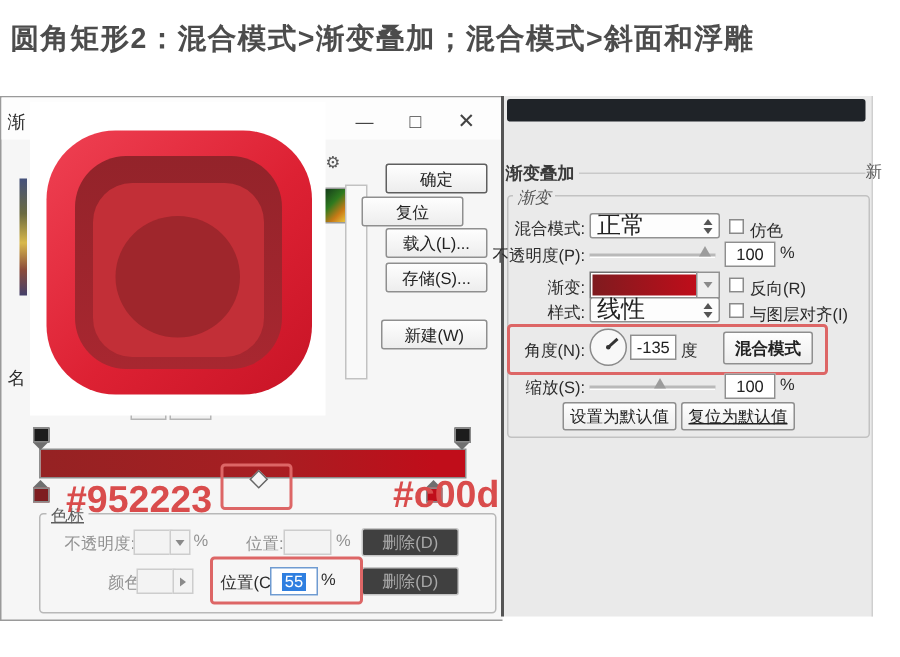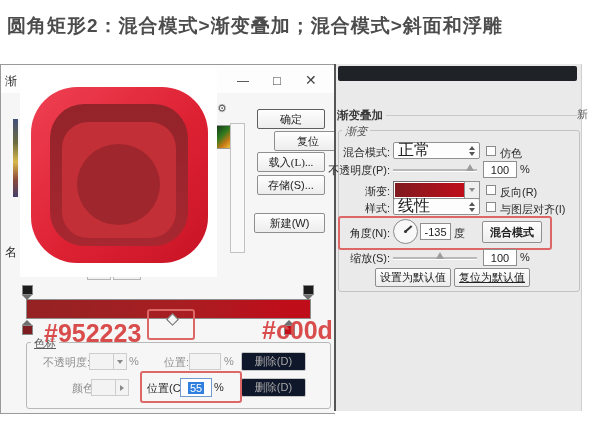--- a/index.html
+++ b/index.html
@@ -8,21 +8,21 @@
   .abs{position:absolute;}
   
   .headline{font-size:19px;font-weight:bold;color:#4c4c4c;letter-spacing:1px;white-space:nowrap;}
   
   .dlg{background:#f6f6f6;border:1px solid #9a9a9a;border-right:none;}
   .titlebar{background:#fdfdfd;}
   .winbtn{font-size:12px;color:#444;line-height:1;}
   .psbtn{background:linear-gradient(#fefefe,#ededed);border:1px solid #8f8f8f;border-radius:2px;
          font-size:11px;color:#222;display:flex;align-items:center;justify-content:center;white-space:nowrap;}
   .psbtn.def{border-color:#5f5f5f;}
-  .psbtn.dis{color:#a8a8a8;border-color:#c6c6c6;background:#0f172a;}
+  .psbtn.dis{color:#a8a8a8;border-color:#c6c6c6;background:#404040;}
   
   .gl{font-size:11px;color:#919191;white-space:nowrap;}
   .dl{font-size:11px;color:#2b2b2b;white-space:nowrap;}
   .ra{text-align:right;}
   .fld{background:#fff;border:1px solid #8f8f8f;font-size:11px;color:#222;
        display:flex;align-items:center;justify-content:center;}
   .fld.dis{background:#f3f3f3;border-color:#cdcdcd;}
   .dd{background:#fdfdfd;border:1px solid #919191;border-radius:2px;font-size:16px;color:#222;
       display:flex;align-items:center;padding:0 4px;box-sizing:border-box;}
   .spin{margin-left:auto;display:flex;flex-direction:column;gap:2px;}
@@ -77,24 +77,24 @@
   <span class="abs winbtn" style="left:272px;top:9px;font-size:13px;">□</span>
   <span class="abs winbtn" style="left:304px;top:8px;font-size:14px;">✕</span>
 
   <span class="abs" style="left:216px;top:37px;font-size:11px;color:#555;">⚙</span>
   <div class="abs" style="left:212px;top:60px;width:16px;height:22px;border:1px solid #9a9a9a;background:linear-gradient(135deg,#10301a,#2f7a1f 45%,#c97a16 75%,#e8c33c);"></div>
   <div class="abs" style="left:229px;top:58px;width:13px;height:128px;background:#f9f9f9;border:1px solid #c2c2c2;"></div>
 
   <div class="abs psbtn def" style="left:256px;top:44px;width:66px;height:18px;">
       <span>确定</span>
     </div>
-  <div class="abs psbtn" style="left:273px;top:66px;width:66px;height:18px;">
+  <div class="abs psbtn" style="left:240px;top:66px;width:66px;height:18px;">
       <span>复位</span>
     </div>
-  <div class="abs psbtn" style="left:256px;top:87px;width:66px;height:18px;font-family:Liberation Serif, serif;">
+  <div class="abs psbtn" style="left:256px;top:87px;width:66px;height:18px;">
       <span>载入(L)...</span>
     </div>
   <div class="abs psbtn" style="left:253px;top:148px;width:69px;height:18px;">
       <span>新建(W)</span>
     </div>
   <div class="abs psbtn" style="left:256px;top:110px;width:66px;height:18px;">
       <span>存储(S)...</span>
     </div>
 
   <span class="abs dl" style="left:4px;top:179px;font-size:12px;">名</span>

